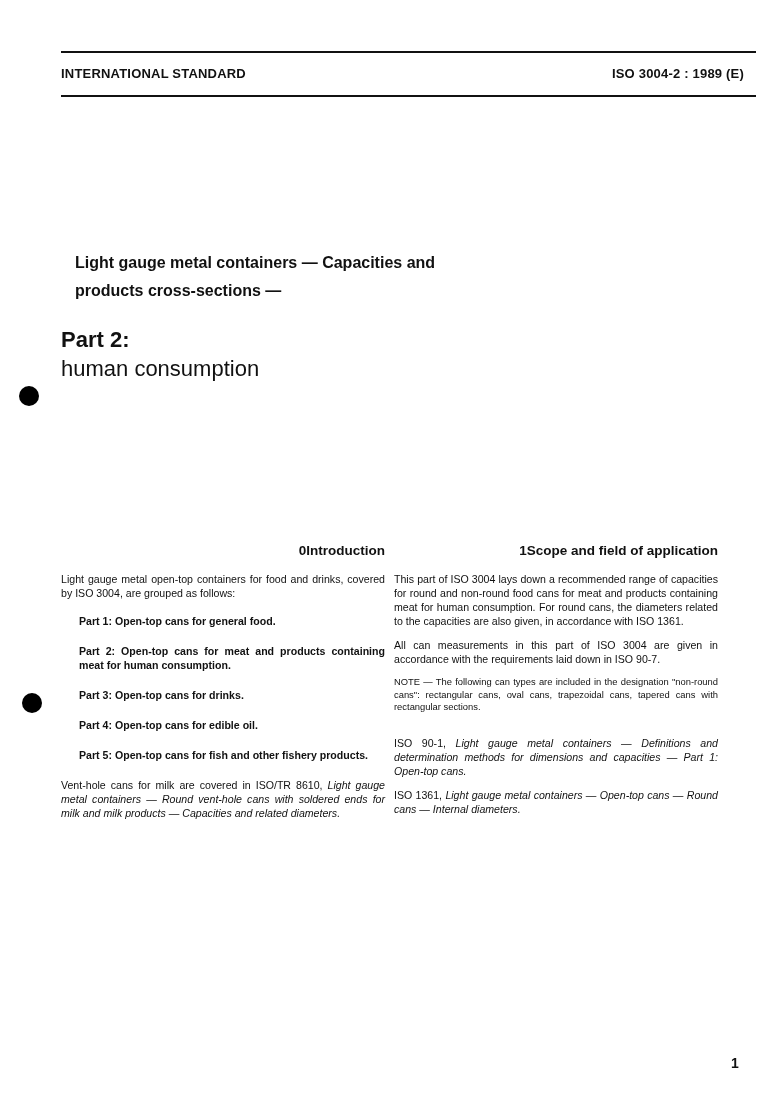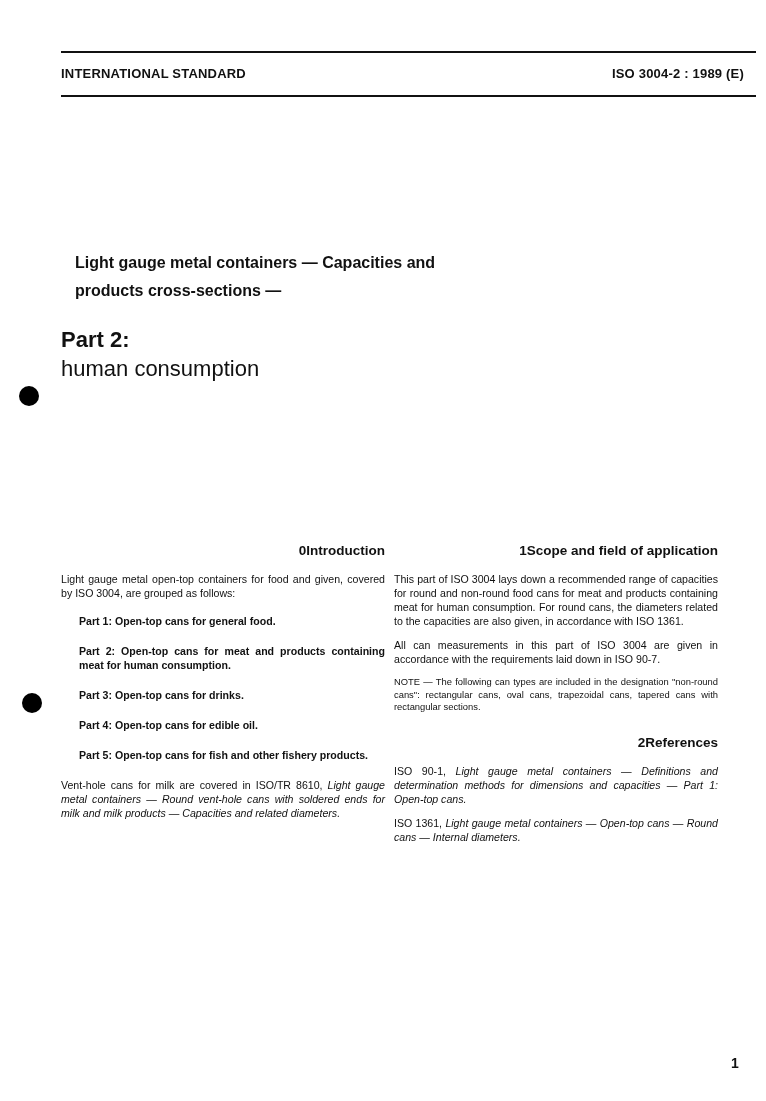--- a/index.html
+++ b/index.html
@@ -35,32 +35,31 @@
 <div class="part">Part 2:</div>
 <div class="subtitle">
   <div>human consumption</div>
 </div>
 
 <div class="bullet" style="left:19px; top:386px;"></div>
 <div class="bullet" style="left:22px; top:693px;"></div>
 
 <div class="col" style="left:61px; top:544px;">
   <h2><span class="num">0</span><span>Introduction</span></h2>
-  <p>Light gauge metal open-top containers for food and given, covered by ISO 3004, are grouped as follows:</p>
+  <p>Light gauge metal open-top containers for food and drinks, covered by ISO 3004, are grouped as follows:</p>
   <p class="ind" style="margin-top:14px;margin-bottom:16px;">Part 1: Open-top cans for general food.</p>
   <p class="ind" style="margin-bottom:16px;">Part 2: Open-top cans for meat and products containing meat for human consumption.</p>
   <p class="ind" style="margin-bottom:16px;">Part 3: Open-top cans for drinks.</p>
   <p class="ind" style="margin-bottom:16px;">Part 4: Open-top cans for edible oil.</p>
   <p class="ind" style="margin-bottom:16px;">Part 5: Open-top cans for fish and other fishery products.</p>
   <p><span>Vent-hole cans for milk are covered in ISO/TR 8610, </span><i>Light gauge metal containers — Round vent-hole cans with soldered ends for milk and milk products — Capacities and related diameters.</i></p>
 </div>
 
 <div class="col" style="left:394px; top:544px;">
   <h2><span class="num">1</span><span>Scope and field of application</span></h2>
   <p>This part of ISO 3004 lays down a recommended range of capacities for round and non-round food cans for meat and products containing meat for human consumption. For round cans, the diameters related to the capacities are also given, in accordance with ISO 1361.</p>
   <p>All can measurements in this part of ISO 3004 are given in accordance with the requirements laid down in ISO 90-7.</p>
   <p class="note" style="margin-bottom:22px;">NOTE — The following can types are included in the designation "non-round cans": rectangular cans, oval cans, trapezoidal cans, tapered cans with rectangular sections.</p>
-  <h2><span class="num">2</span><span>References</span></h2>
   <p><span>ISO 90-1, </span><i>Light gauge metal containers — Definitions and determination methods for dimensions and capacities — Part 1: Open-top cans.</i></p>
   <p><span>ISO 1361, </span><i>Light gauge metal containers — Open-top cans — Round cans — Internal diameters.</i></p>
 </div>
 
 <div class="pagenum">1</div>
 
 </body></html>

